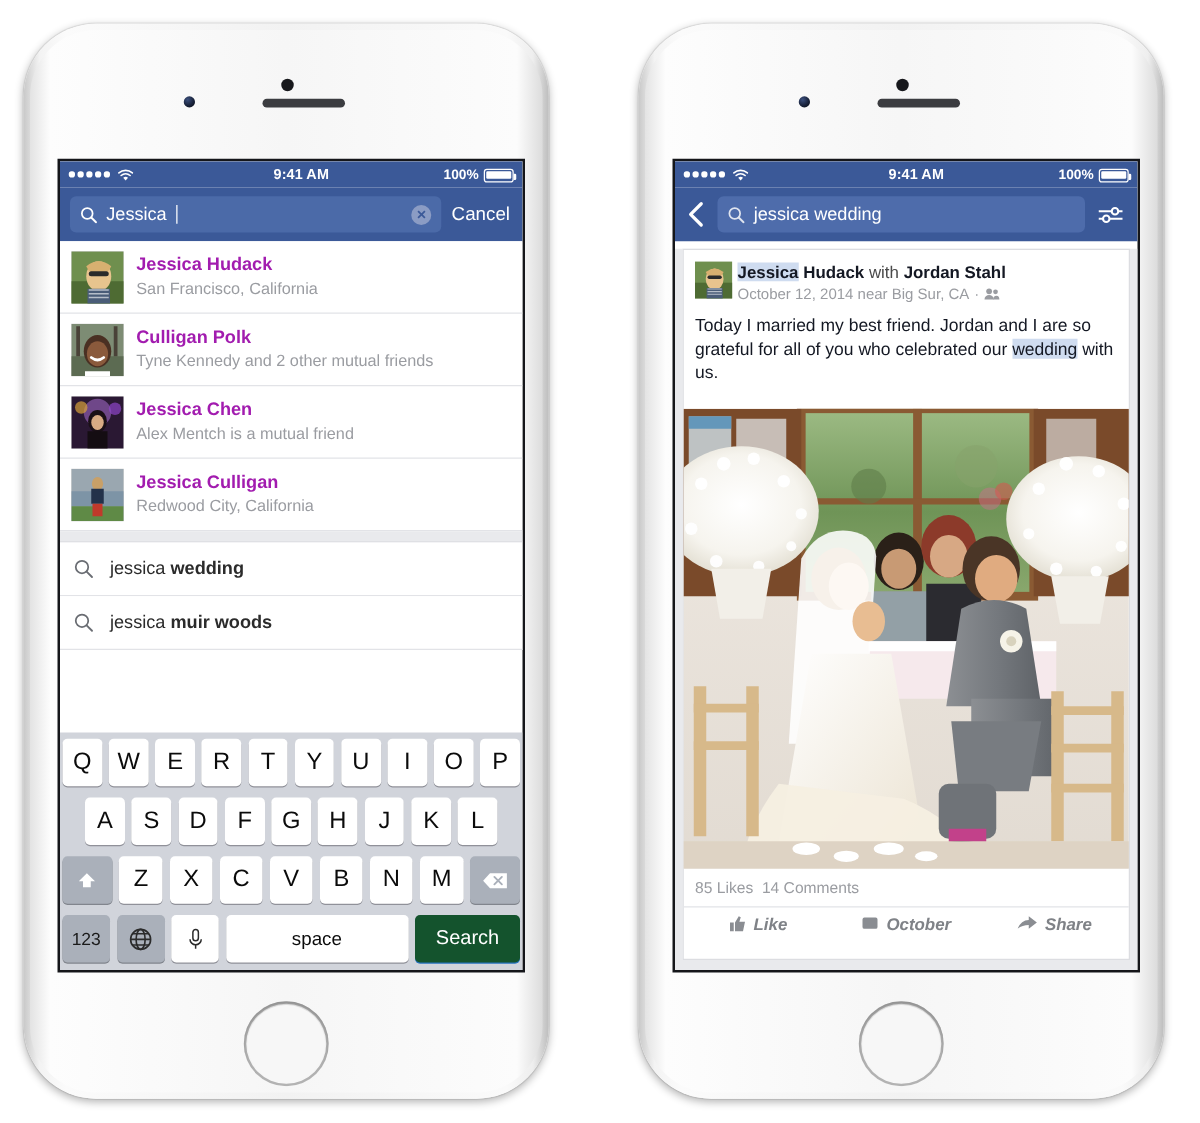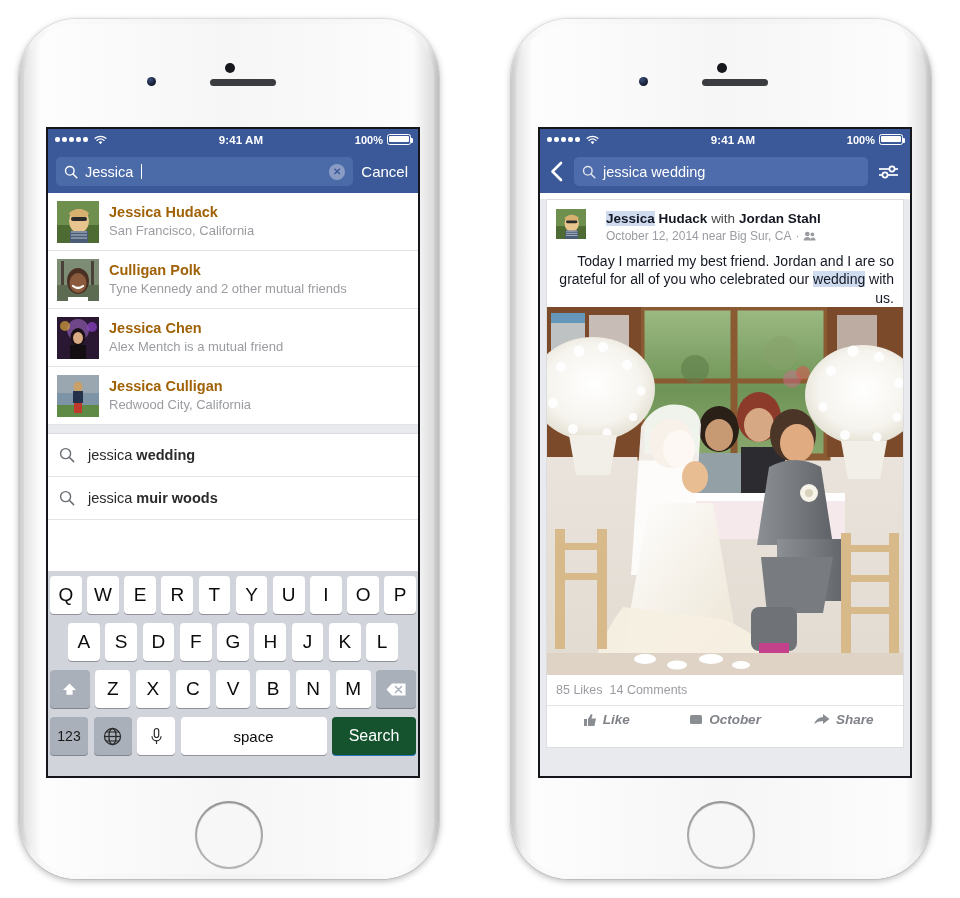--- a/index.html
+++ b/index.html
@@ -75,21 +75,21 @@
   }
   .sb-left { display: flex; align-items: center; gap: 3px; }
   .sig-dots { display: flex; gap: 2.5px; align-items: center; }
   .sig-dots i { width: 4.5px; height: 4.5px; border-radius: 50%; background: #fff; display: block; }
   .wifi { margin-left: 3px; }
   .sb-time {
     position: absolute; left: 16px; right: 0; text-align: center;
     font-size: 11.5px; font-weight: bold; letter-spacing: .1px;
   }
   .sb-right {
-    margin-left: auto; display: flex; align-items: flex-start; gap: 4px;
+    margin-left: auto; display: flex; align-items: flex-end; gap: 4px;
     font-size: 11px; font-weight: bold; position: relative; z-index: 2;
   }
   .battery {
     width: 24px; height: 11px; border: 1.3px solid #fff; border-radius: 2.5px;
     padding: 1.3px; position: relative;
   }
   .battery::after {
     content:""; position: absolute; right: -3.4px; top: 3px;
     width: 2px; height: 5px; background: #fff; border-radius: 0 1px 1px 0;
   }
@@ -123,63 +123,63 @@
   .filter-btn { padding: 0 2px; display:flex; align-items:center; }
 
   
   .results { background: #fff; }
   .result-row {
     display: flex; align-items: center; gap: 10px;
     padding: 7px 9px; border-bottom: 1px solid #e2e3e7;
     height: 58px;
   }
   .avatar { width: 42px; height: 42px; flex: none; overflow: hidden; background:#ccc; }
-  .r-name { font-size: 14.5px; font-weight: bold; color: #a16207; line-height: 1.25; }
+  .r-name { font-size: 14.5px; font-weight: bold; color: #a21caf; line-height: 1.25; }
   .r-sub  { font-size: 13px; color: #9a9ca1; line-height: 1.3; margin-top: 1px; }
 
   .sugg-sep { height: 9px; background: #e9eaed; border-bottom: 1px solid #dcdde1; }
   .sugg-row {
     display: flex; align-items: center; gap: 13px;
     padding: 0 9px 0 11px; height: 43px;
     border-bottom: 1px solid #e2e3e7; background: #fff;
   }
   .sugg-text { font-size: 14.5px; color: #2b2b2b; }
   .sugg-text b { font-weight: bold; }
 
   
   .keyboard {
     background: #d1d4db; padding: 5px 2px 4px;
     position: absolute; bottom: 0; left: 0; right: 0;
   }
   .krow { display: flex; justify-content: center; gap: 5.5px; margin-bottom: 9px; }
-  .krow:last-child { margin-bottom: 17px; }
+  .krow:last-child { margin-bottom: 2px; }
   .key {
     background: #fff; border-radius: 4px; height: 38px;
     display: flex; align-items: center; justify-content: center;
     font-size: 19px; color: #0b0b0b; flex: 1;
     box-shadow: 0 1px 0 rgba(136,138,145,.9);
   }
   .krow.r2 { padding: 0 18px; }
   .krow.r3 { padding: 0 0; }
   .key.wide-fn { flex: 0 0 40px; background: #aab0ba; box-shadow: 0 1px 0 rgba(120,124,132,.9); }
   .key.sm { flex: 0 0 38px; }
   .key.space { flex: 1; font-size: 15px; }
   .key.search-key { flex: 0 0 84px; background: #14532d; color: #fff; font-size: 16px; box-shadow: 0 1px 0 rgba(20,105,190,.9); }
   .krow.r4 { gap: 5.5px; }
 
   
   .feed { background: #e9eaed; height: 100%; position: relative; }
   .post { background: #fff; margin: 6px 6px 0; border: 1px solid #dcdde1; }
-  .post-head { display: flex; gap: 20px; padding: 9px 9px 4px; }
+  .post-head { display: flex; gap: 4px; padding: 9px 9px 4px; }
   .post-avatar { width: 30px; height: 30px; flex: none; overflow:hidden; }
   .post-name { font-size: 13.5px; color: #4a4a4a; line-height: 1.3; }
   .post-name b { color: #141823; }
   .hl { background: #cfdcf0; }
   .post-meta { font-size: 12px; color: #9a9ca1; margin-top: 1px; display: flex; align-items: center; gap: 4px; }
-  .post-body { font-size: 14px; color: #141823; line-height: 1.33; padding: 5px 9px 0; text-align: right; }
+  .post-body { font-size: 14px; color: #141823; line-height: 1.33; padding: 5px 9px 20px; }
   .post-photo { width: 100%; height: 368px; display: block; }
   .post-stats { font-size: 12.5px; color: #9a9ca1; padding: 8px 9px; border-bottom: 1px solid #e2e3e7; }
   .post-actions { display: flex; padding: 6px 0 20px; font-style: italic; }
   .pa { flex: 1; display: flex; align-items: center; justify-content: center; gap: 6px;
         font-size: 13.5px; color: #7f8287; font-weight: bold; }
 
   svg { display: block; }
 </style>
 </head>
 <body>

